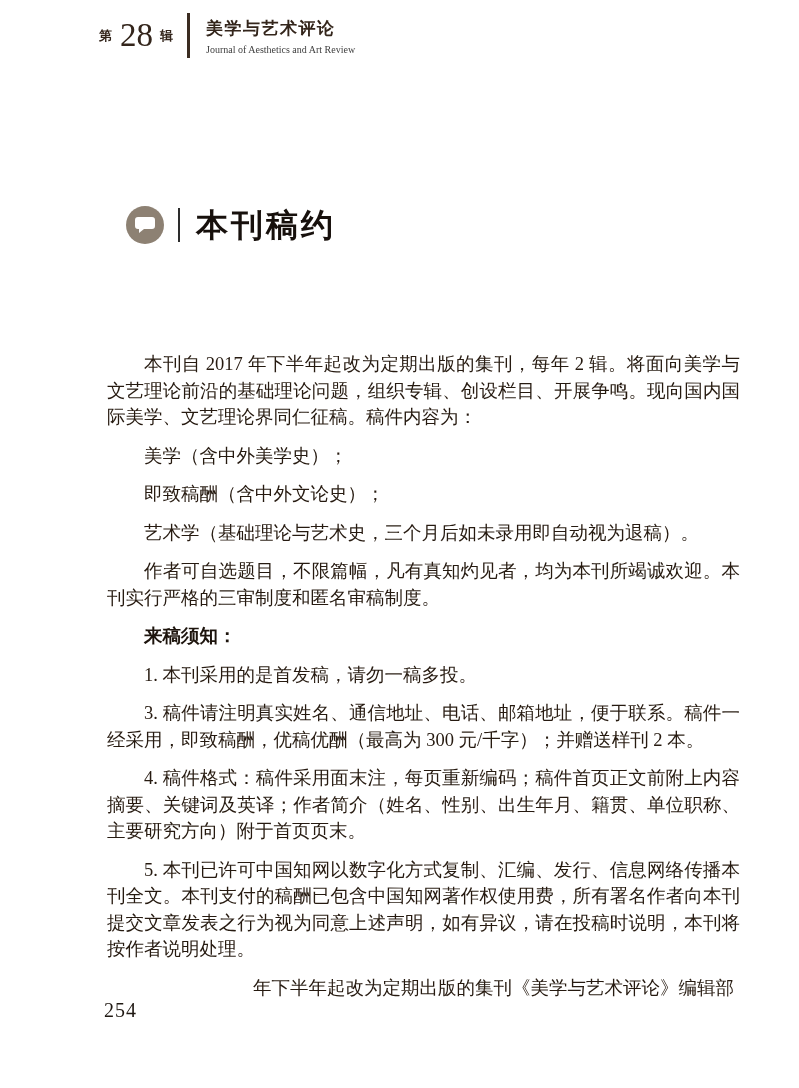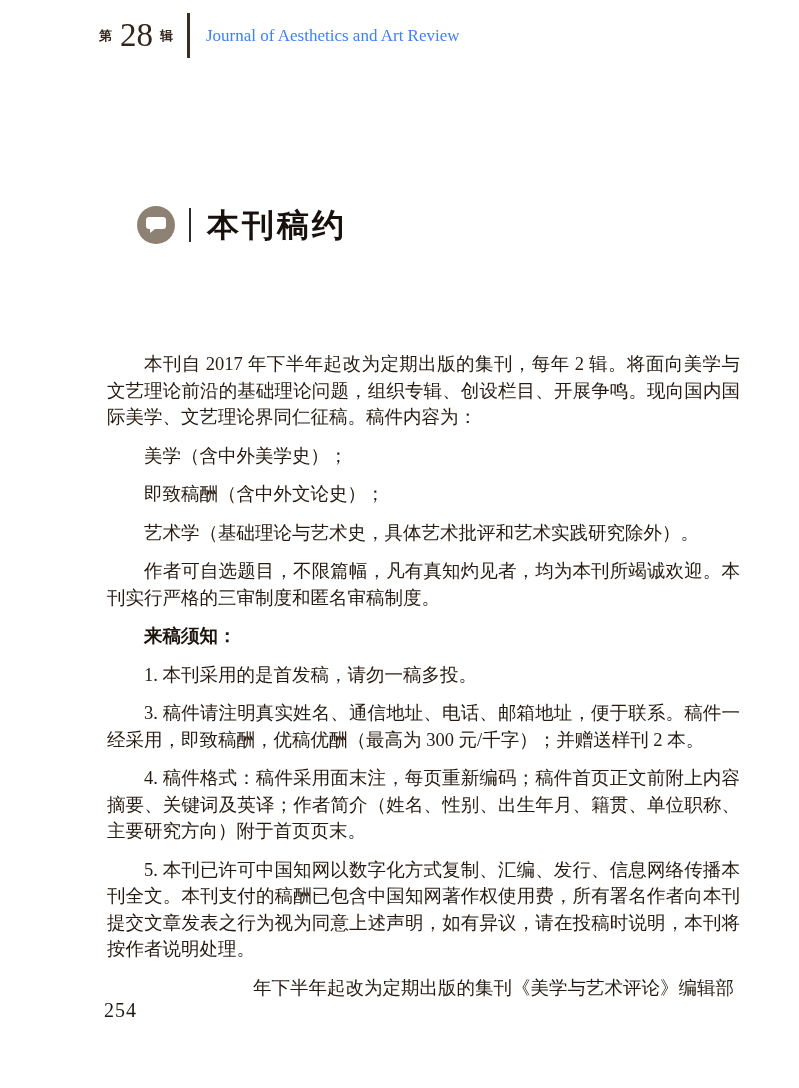--- a/index.html
+++ b/index.html
@@ -26,24 +26,24 @@
     font-size: 33px; line-height: 1; padding: 0 7px;
     font-family: "Liberation Serif", serif; color: #33251b;
   }
   .head-divider { width: 3px; height: 45px; background: #3b2c21; margin: 0 16px 0 13px; }
   .journal-titles { display: flex; flex-direction: column; justify-content: center; }
   .jt-zh {
     font-family: "Liberation Sans", "DejaVu Sans", sans-serif;
     font-size: 17px; font-weight: bold; letter-spacing: 1.5px;
     color: #33251b; margin-bottom: 4px;
   }
-  .jt-en { font-size: 17px; color: #3b82f6; }
+  .jt-en { font-size: 10px; color: #404040; }
 
   
-  .title-block { position: absolute; top: 206px; left: 137px; display: flex; align-items: center; text-align: center; }
+  .title-block { position: absolute; top: 206px; left: 126px; display: flex; align-items: center; text-align: center; }
   .icon-circle {
     width: 38px; height: 38px; border-radius: 50%;
     background: #8d8173; display: flex; align-items: center; justify-content: center;
     flex: 0 0 auto;
   }
   .title-divider { width: 2px; height: 34px; background: #2d2d2d; margin: 0 16px 0 14px; }
   .article-title {
     margin: 0; font-family: "Liberation Sans", "DejaVu Sans", sans-serif;
     font-size: 32px; font-weight: bold; letter-spacing: 3px; color: #17100c;
     line-height: 1;
@@ -74,39 +74,40 @@
 <div>
 
   <header class="running-head">
     <div class="issue">
       <span class="issue-pre">第</span>
       <span class="issue-num">28</span>
       <span class="issue-suf">辑</span>
     </div>
     <div class="head-divider"></div>
     <div class="journal-titles">
+      <div class="jt-zh">美学与艺术评论</div>
       <div class="jt-en">Journal of Aesthetics and Art Review</div>
     </div>
   </header>
 
   <div class="title-block">
     <span class="icon-circle">
       <svg width="22" height="18" viewBox="0 0 22 18" aria-hidden="true">
         <path d="M4 1 H18 Q21 1 21 4 V10 Q21 13 18 13 H10 L5 17 V13 H4 Q1 13 1 10 V4 Q1 1 4 1 Z" fill="#ffffff"></path>
       </svg>
     </span>
     <span class="title-divider"></span>
     <h1 class="article-title">本刊稿约</h1>
   </div>
 
   <main class="body-text">
     <p>本刊自 2017 年下半年起改为定期出版的集刊，每年 2 辑。将面向美学与文艺理论前沿的基础理论问题，组织专辑、创设栏目、开展争鸣。现向国内国际美学、文艺理论界同仁征稿。稿件内容为：</p>
     <p>美学（含中外美学史）；</p>
     <p>即致稿酬（含中外文论史）；</p>
-    <p>艺术学（基础理论与艺术史，具体艺术批评和艺术实践研究除外）。</p>
+    <p>艺术学（基础理论与艺术史，三个月后如未录用即自动视为退稿）。</p>
     <p>作者可自选题目，不限篇幅，凡有真知灼见者，均为本刊所竭诚欢迎。本刊实行严格的三审制度和匿名审稿制度。</p>
     <p class="notice-heading">来稿须知：</p>
     <p>1. 本刊采用的是首发稿，请勿一稿多投。</p>
     <p>3. 稿件请注明真实姓名、通信地址、电话、邮箱地址，便于联系。稿件一经采用，即致稿酬，优稿优酬（最高为 300 元/千字）；并赠送样刊 2 本。</p>
     <p>4. 稿件格式：稿件采用面末注，每页重新编码；稿件首页正文前附上内容摘要、关键词及英译；作者简介（姓名、性别、出生年月、籍贯、单位职称、主要研究方向）附于首页页末。</p>
     <p>5. 本刊已许可中国知网以数字化方式复制、汇编、发行、信息网络传播本刊全文。本刊支付的稿酬已包含中国知网著作权使用费，所有署名作者向本刊提交文章发表之行为视为同意上述声明，如有异议，请在投稿时说明，本刊将按作者说明处理。</p>
     <p class="signature">年下半年起改为定期出版的集刊《美学与艺术评论》编辑部</p>
   </main>
 
   <div class="page-number">254</div>

